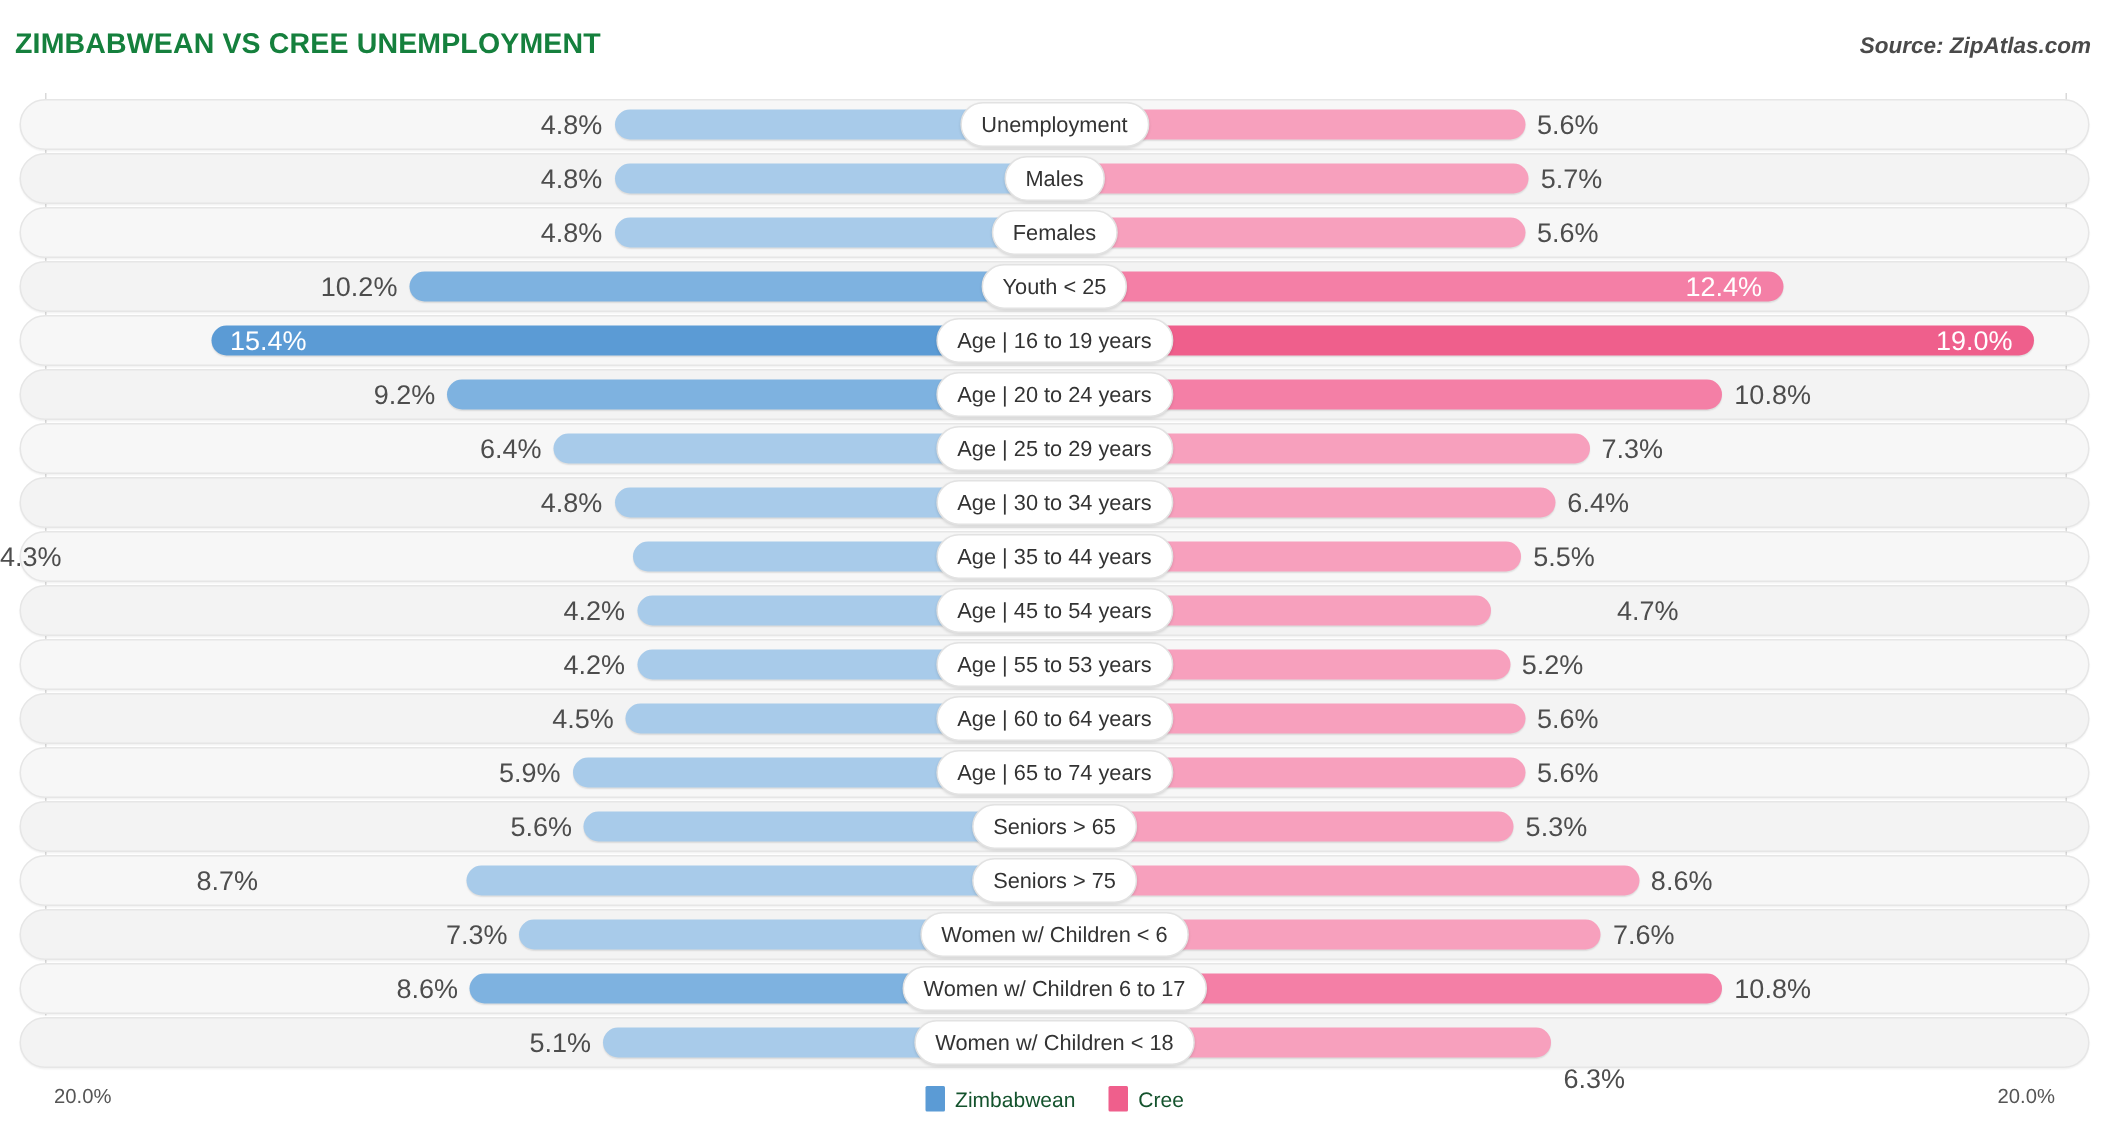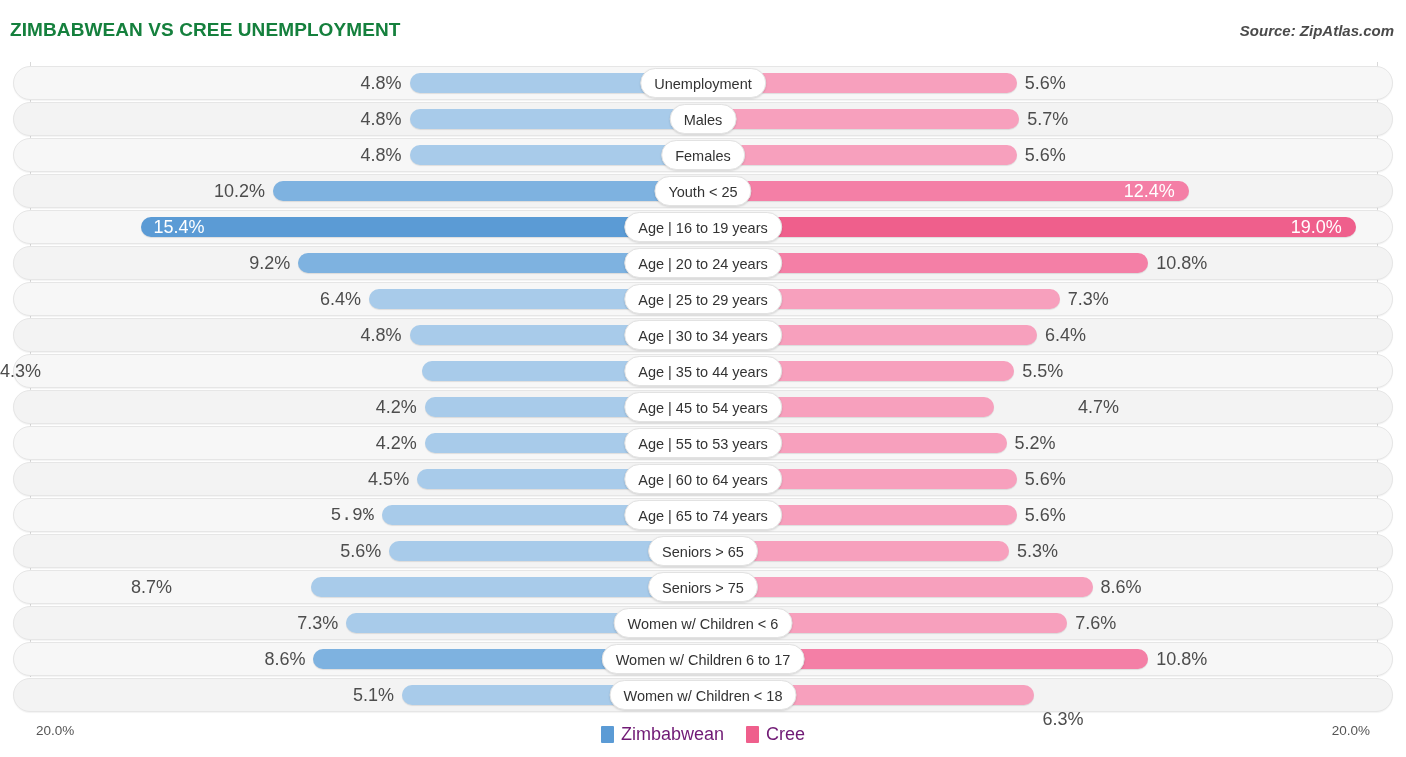--- a/index.html
+++ b/index.html
@@ -91,21 +91,21 @@
     position:absolute;top:8px;font-size:13.5px;color:#555555;white-space:nowrap;
   }
   .axis-label.l{left:36px;}
   .axis-label.r{right:36px;}
   .legend{
     position:absolute;left:0;right:0;top:9px;
     display:flex;justify-content:center;align-items:center;gap:22px;
   }
   .legend-item{display:flex;align-items:center;gap:7px;}
   .swatch{width:13px;height:17px;border-radius:1px;display:block;}
-  .legend-label{font-size:18px;color:#701a75;white-space:nowrap;}
+  .legend-label{font-size:14px;color:#14532d;white-space:nowrap;}
 </style>
 </head>
 <body>
 
 <div id="chart-root">
 
   <div class="title">ZIMBABWEAN VS CREE UNEMPLOYMENT</div>
   <div class="source">Source: ZipAtlas.com</div>
 
   <div class="plot" id="plot">
@@ -204,21 +204,21 @@
         <div class="bar left-bar" style="left: 417.15px; width: 285.85px;"></div>
         <div class="bar right-bar" style="left: 703px; width: 313.68px;"></div>
         <div class="val" style="left: 0px; width: 409.15px; text-align: right;">4.5%</div>
         <div class="val" style="left: 1024.68px;">5.6%</div>
         <div class="cat-pill">Age | 60 to 64 years</div>
       </div>
       <div class="row" style="top: 436px;">
         <div class="track"></div>
         <div class="bar left-bar" style="left: 381.73px; width: 321.27px;"></div>
         <div class="bar right-bar" style="left: 703px; width: 313.68px;"></div>
-        <div class="val" style="left: 0px; width: 373.73px; text-align: right; font-family: Liberation Mono, monospace;">5.9%</div>
+        <div class="val" style="left: 0px; width: 373.73px; text-align: right;">5.9%</div>
         <div class="val" style="left: 1024.68px;">5.6%</div>
         <div class="cat-pill">Age | 65 to 74 years</div>
       </div>
       <div class="row alt" style="top: 472px;">
         <div class="track"></div>
         <div class="bar left-bar" style="left: 389.32px; width: 313.68px;"></div>
         <div class="bar right-bar" style="left: 703px; width: 306.09px;"></div>
         <div class="val" style="left: 0px; width: 381.32px; text-align: right;">5.6%</div>
         <div class="val" style="left: 1017.09px;">5.3%</div>
         <div class="cat-pill">Seniors &gt; 65</div>

